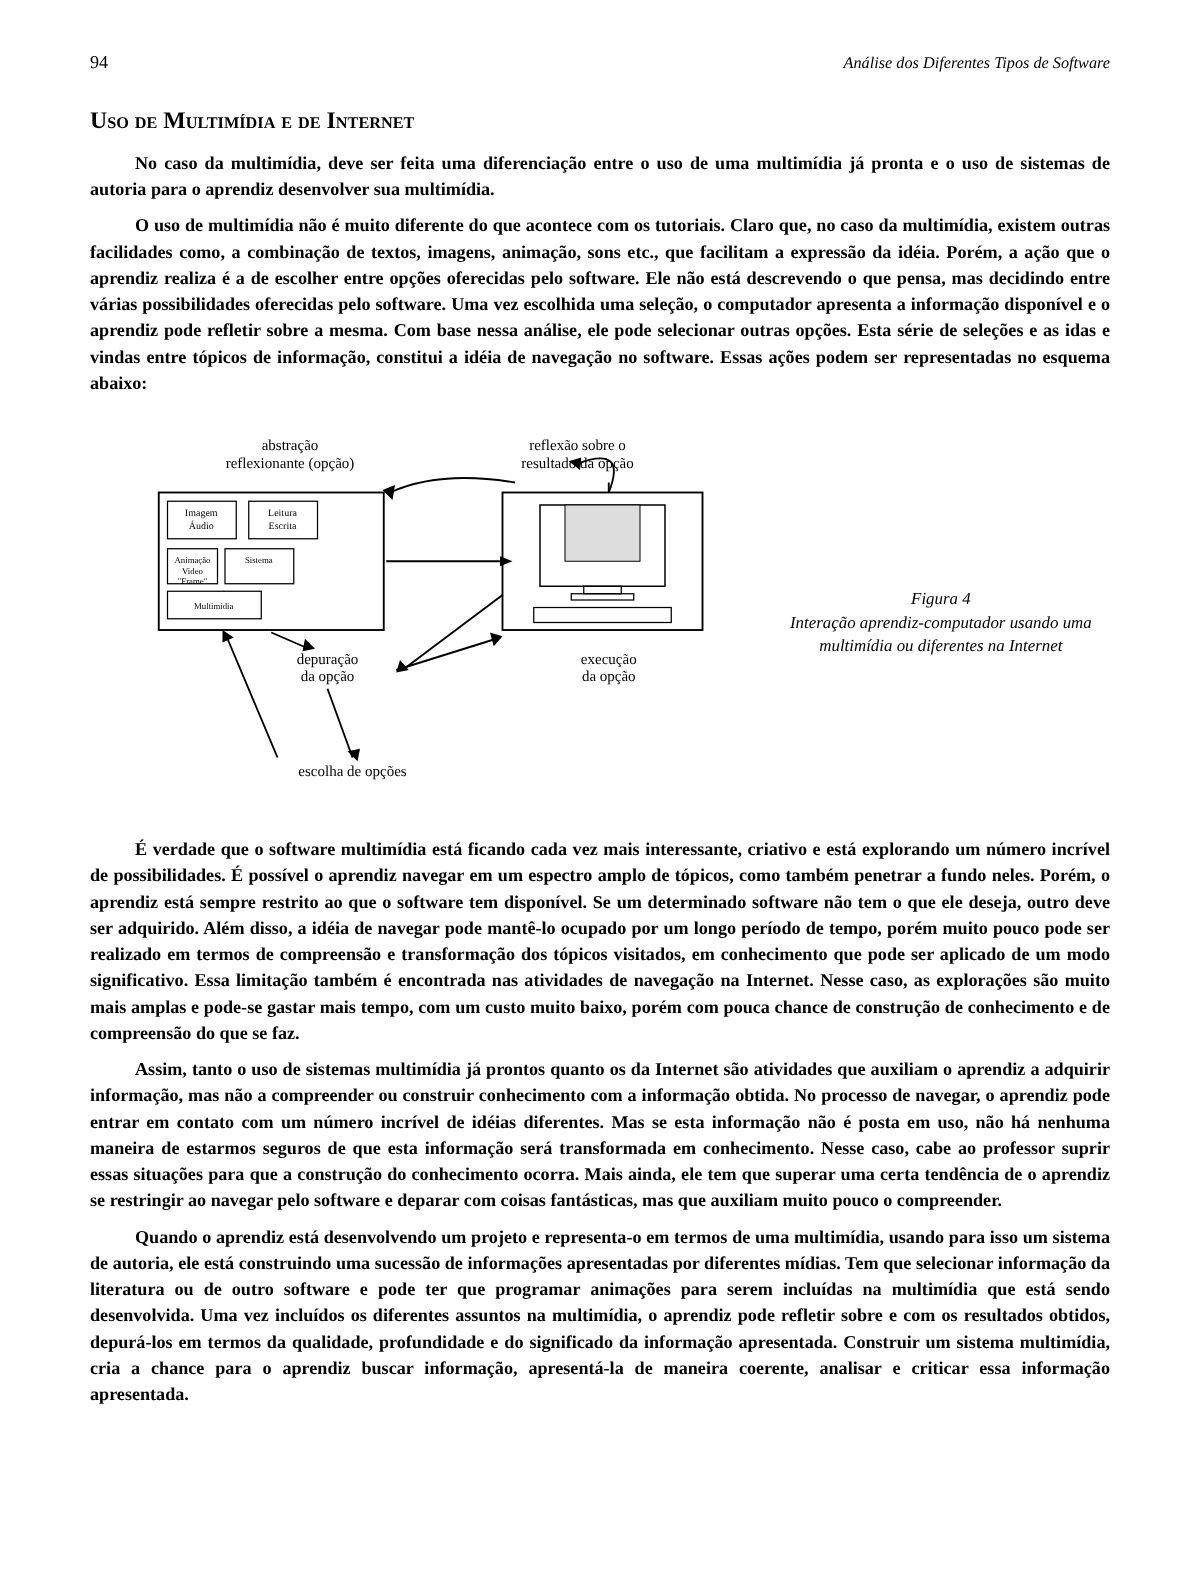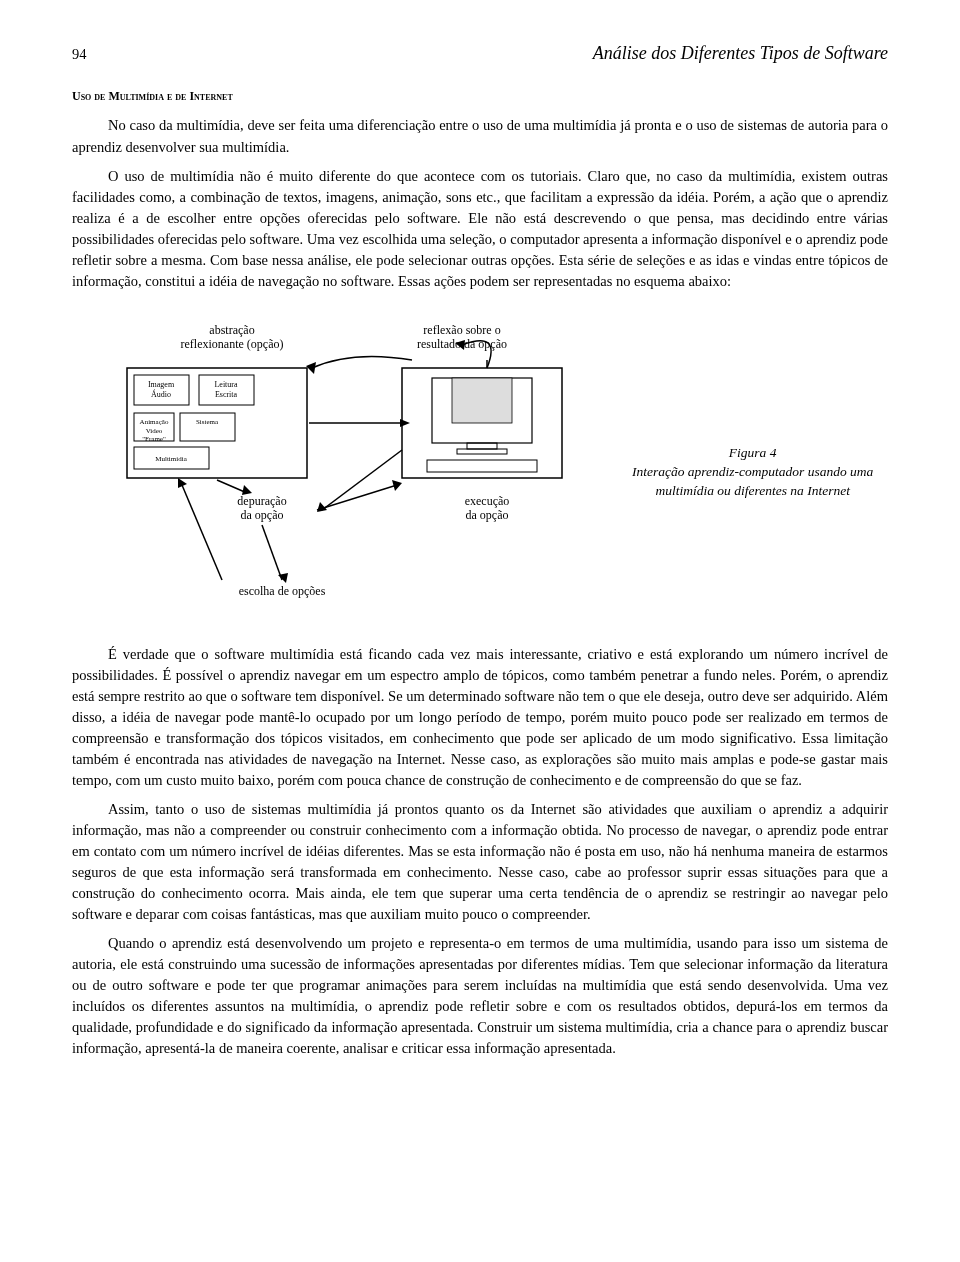--- a/index.html
+++ b/index.html
@@ -20,35 +20,36 @@
       display: flex;
       justify-content: space-between;
       align-items: baseline;
       margin-bottom: 18px;
       border-bottom: none;
     }
     .page-number {
       font-size: 14.5px;
     }
     .page-title-header {
-      font-size: 18px;
+      font-size: 13px;
       font-style: italic;
       text-align: right;
     }
     .section-title {
       font-variant: small-caps;
-      font-size: 12px;
+      font-size: 19px;
       font-weight: bold;
       margin-bottom: 10px;
       margin-top: 22px;
     }
     .body-text {
       text-align: justify;
       margin-bottom: 8px;
       text-indent: 36px;
+      font-weight: bold;
     }
     .figure-container {
       display: flex;
       align-items: center;
       margin: 18px 0 14px 0;
     }
     .figure-caption {
       font-style: italic;
       font-size: 13.5px;
       text-align: center;

